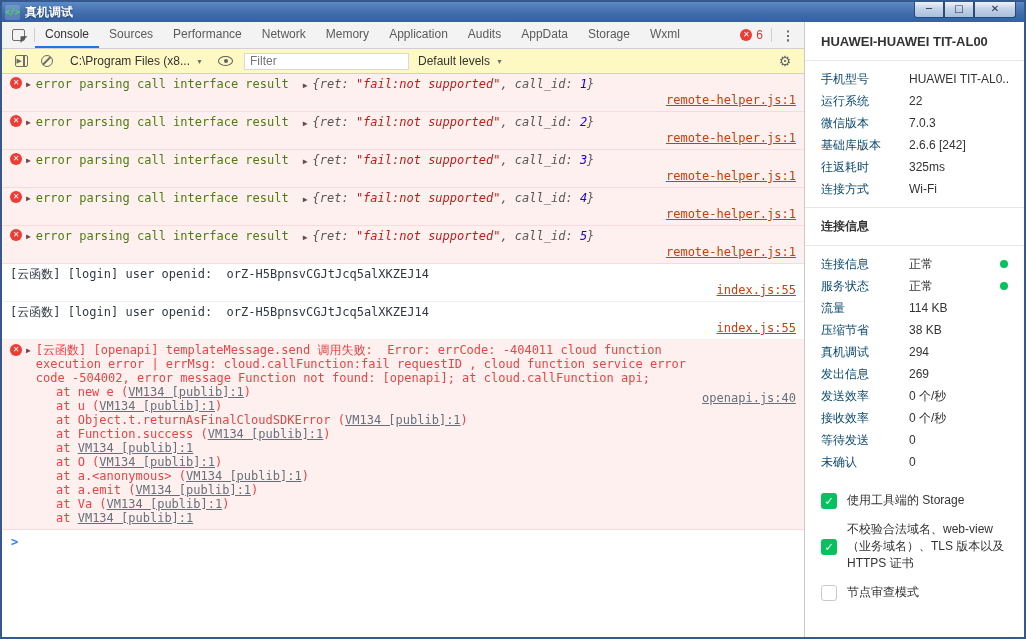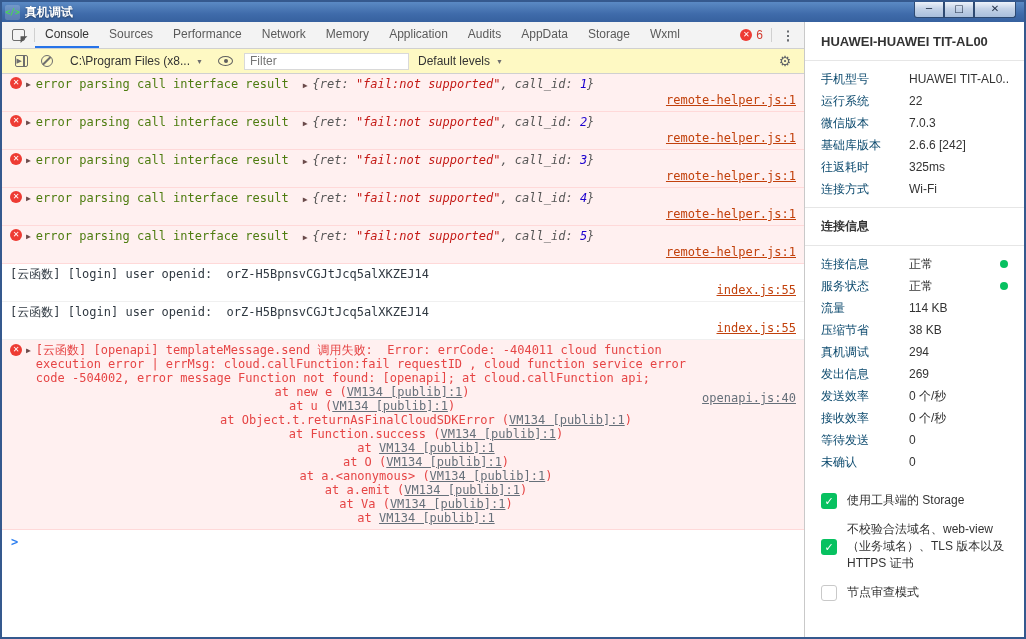--- a/index.html
+++ b/index.html
@@ -82,21 +82,21 @@
   .num{ color:#1c00cf; }
   .srclink{ color:#c2410c; text-decoration:underline; margin-left:auto; padding-left:14px;
             white-space:nowrap; flex:none; cursor:pointer;margin-top:16px; }
   .ilink{ color:#66707a; text-decoration:underline; cursor:pointer; }
   .errblock{ background:#fff0f0; border-bottom:1px solid #ffd9d9; padding:3px 8px 4px;
              line-height:14px; flex:none; }
   .errblock .fr{ float:right; color:#66707a; text-decoration:underline; margin-left:14px; cursor:pointer;margin-top:48px; }
   .block-head{ display:flex; align-items:flex-start; }
   .block-head .err-ico{ margin-top:1px; }
   .block-msg{ color:#e64545; white-space:pre-wrap; flex:1; min-width:0; }
-  .stack-line{ padding-left:46px; color:#e64545; white-space:pre;text-align:center; }
+  .stack-line{ padding-left:46px; color:#e64545; white-space:pre; }
   .prompt-row{ padding:5px 9px; color:#2d7ff0; font-weight:bold; flex:none; font-size:12px; }
 
   
   .panel{ flex:0 0 220px; width:220px; border-left:1px solid #c9c9c9; background:#fff;
           font-size:12px; color:#333; display:flex; flex-direction:column; overflow:hidden; }
   .panel-header{ padding:12px 16px 11px; font-weight:bold; font-size:13px; border-bottom:1px solid #e6e6e6; }
   .sect{ padding:7px 16px; }
   .info-row{ display:flex; align-items:center; height:22px; }
   .info-label{ width:88px; flex:none; color:#0c4a6e; }
   .info-value{ flex:1; color:#333; white-space:nowrap; overflow:hidden; }

